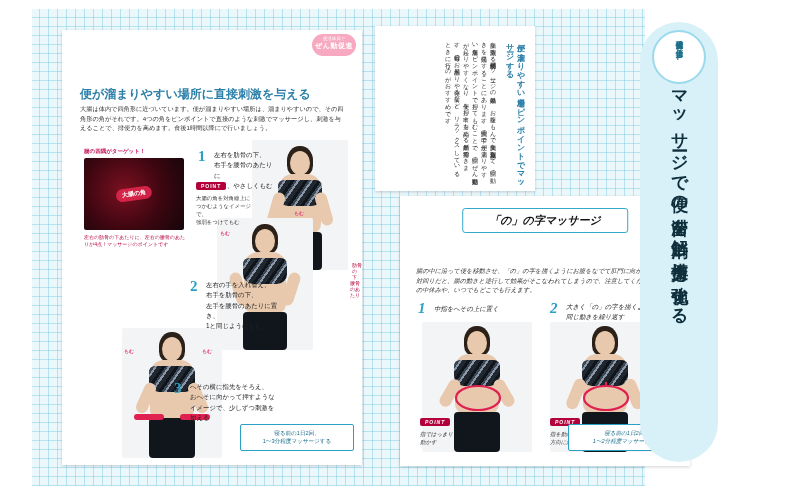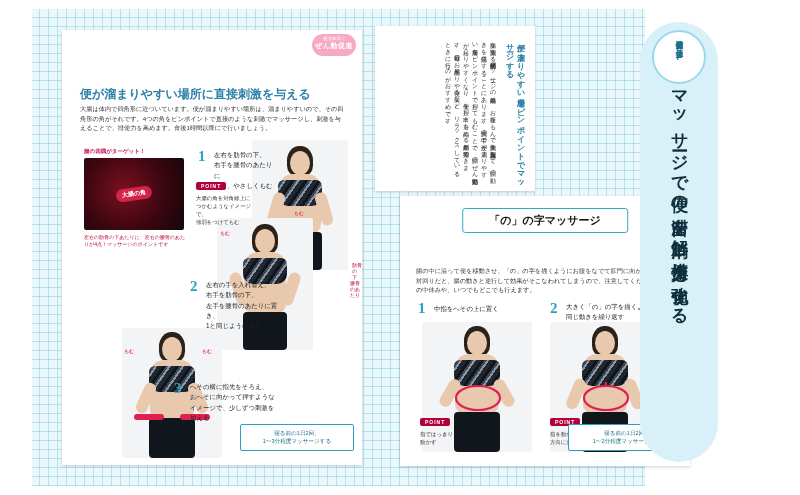--- a/index.html
+++ b/index.html
@@ -86,21 +86,21 @@
 
   
   #card2{left:375px;top:26px;width:160px;height:165px;}
   .vtext{writing-mode:vertical-rl;text-orientation:upright;}
   #card2 .v-head{position:absolute;right:10px;top:12px;font-size:8px;font-weight:bold;color:#2b7fa8;
      line-height:1.35;}
   #card2 .v-body{position:absolute;right:38px;top:12px;font-size:6px;line-height:1.5;color:#333;
      height:140px;}
 
   
-  #card3{left:400px;top:196px;width:290px;height:270px;}
+  #card3{left:400px;top:196px;width:290px;height:270px;font-style:italic;}
   #card3 .title{top:12px;}
   #card3 .lead{position:absolute;left:16px;top:52px;}
   #card3 .body-txt{position:absolute;left:16px;top:70px;width:258px;}
 
   
   #banner{
     position:absolute;left:640px;top:22px;width:78px;height:440px;
     background:#d8f1f9;border-radius:39px;
   }
   #banner .btitle{

